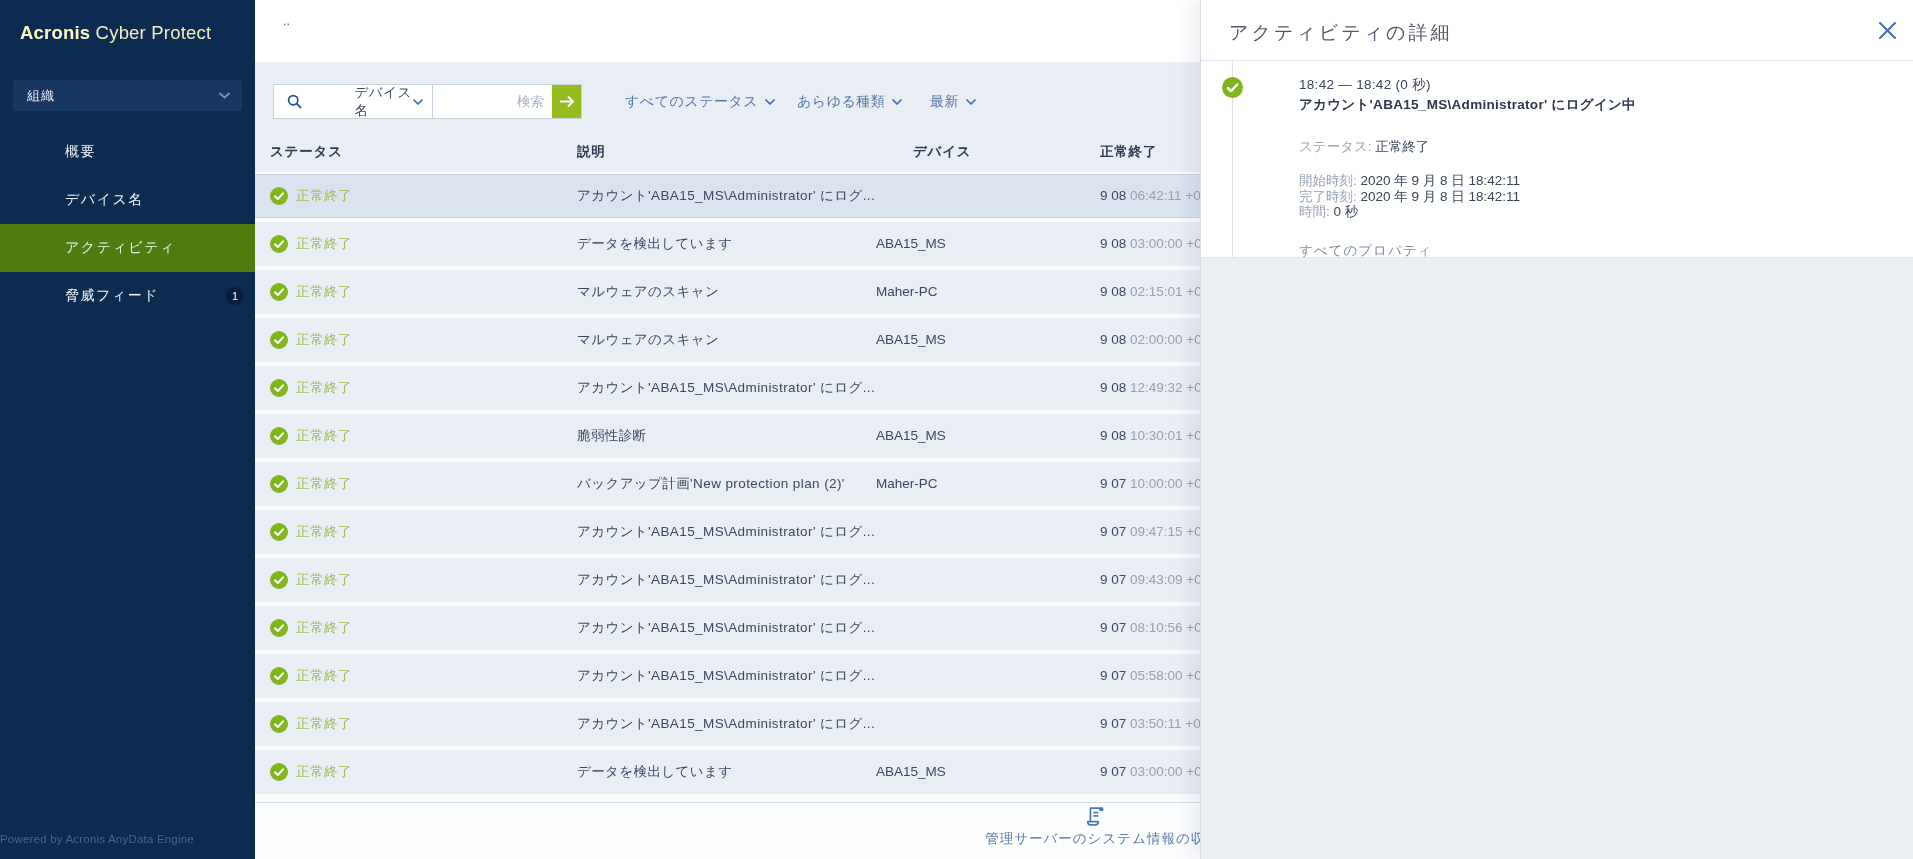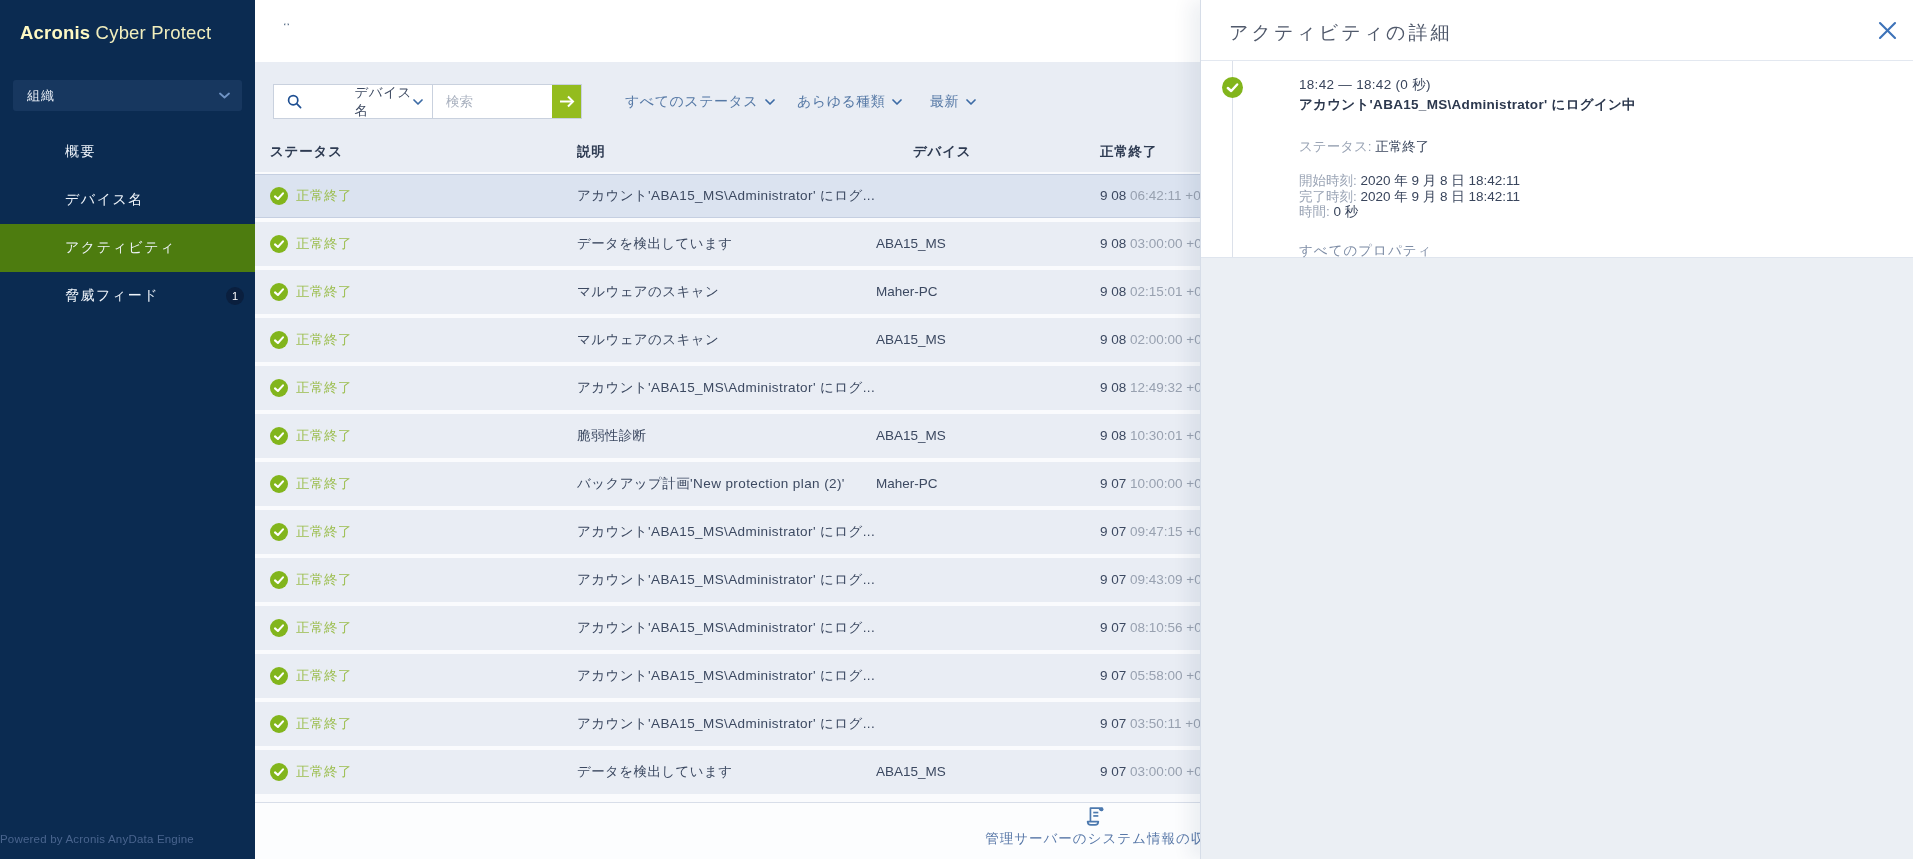--- a/index.html
+++ b/index.html
@@ -32,21 +32,21 @@
   
   .main { position:absolute; left:255px; top:0; right:0; bottom:0; background:#E9EDF4; }
   .topband { position:absolute; left:0; right:0; top:0; height:62px; background:#FFFFFF; }
 
   .searchbox { position:absolute; left:18px; top:84px; width:309px; height:35px; background:#fff;
     border:1px solid #C9D1DE; display:flex; }
   .cat { width:159px; border-right:1px solid #C9D1DE; display:flex; align-items:center; padding:0 9px 0 13px; cursor:pointer; }
   .cat .mag { margin-right:9px; display:flex; }
   .cat span { flex:1; font-size:13.5px; color:#3C4961; letter-spacing:.5px; }
   .searchbox input { flex:1; border:none; outline:none; padding:0 8px 0 13px; font-size:13.5px; color:#ec4899; min-width:0;
-    font-family:"Liberation Sans","DejaVu Sans",sans-serif; }
+    font-family:"Liberation Sans","DejaVu Sans",sans-serif;text-align:right; }
   .searchbox input::placeholder { color:#A9B1BF; }
   .gobtn { width:29px; background:#94BC1E; border:none; cursor:pointer; display:flex; align-items:center; justify-content:center; }
 
   .filter { position:absolute; top:84px; height:35px; display:flex; align-items:center; gap:7px;
     font-size:14px; color:#5578A5; letter-spacing:.5px; cursor:pointer; white-space:nowrap; }
   #f-status { left:370px; } #f-type { left:542px; } #f-sort { left:675px; }
 
   .thead { position:absolute; left:0; right:0; top:143px; height:20px; }
   .thead span { position:absolute; top:0; font-size:13.5px; font-weight:bold; color:#2E3B52; letter-spacing:.8px; }
   .h0{left:15px;} .h1{left:322px;} .h2{left:658px;} .h3{left:845px;}

